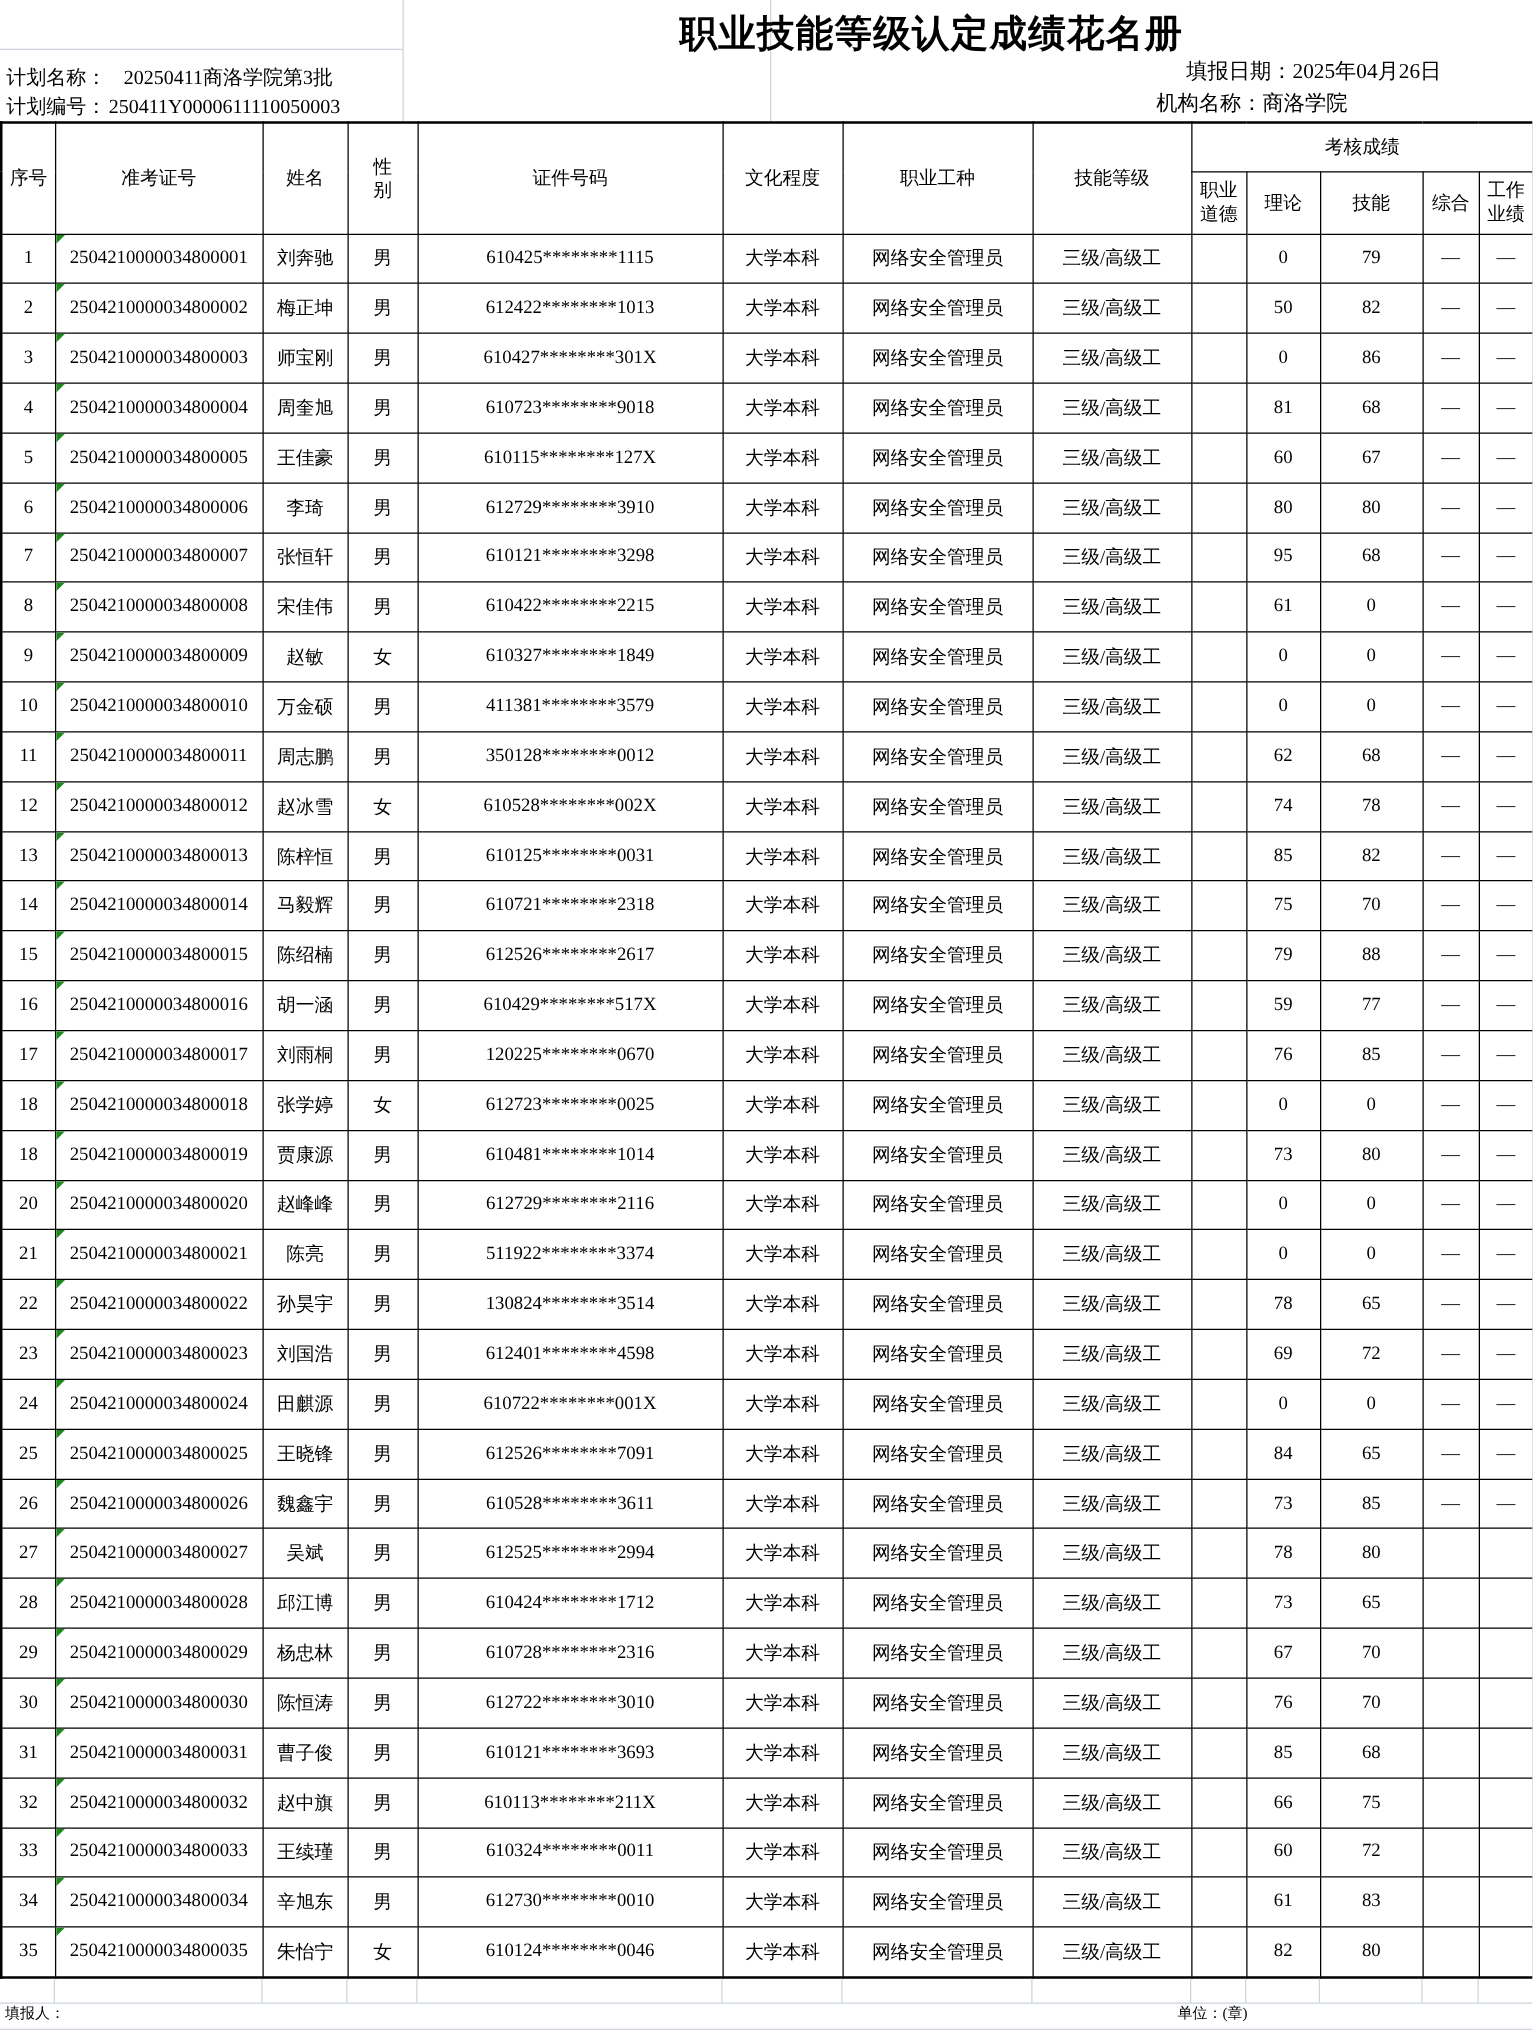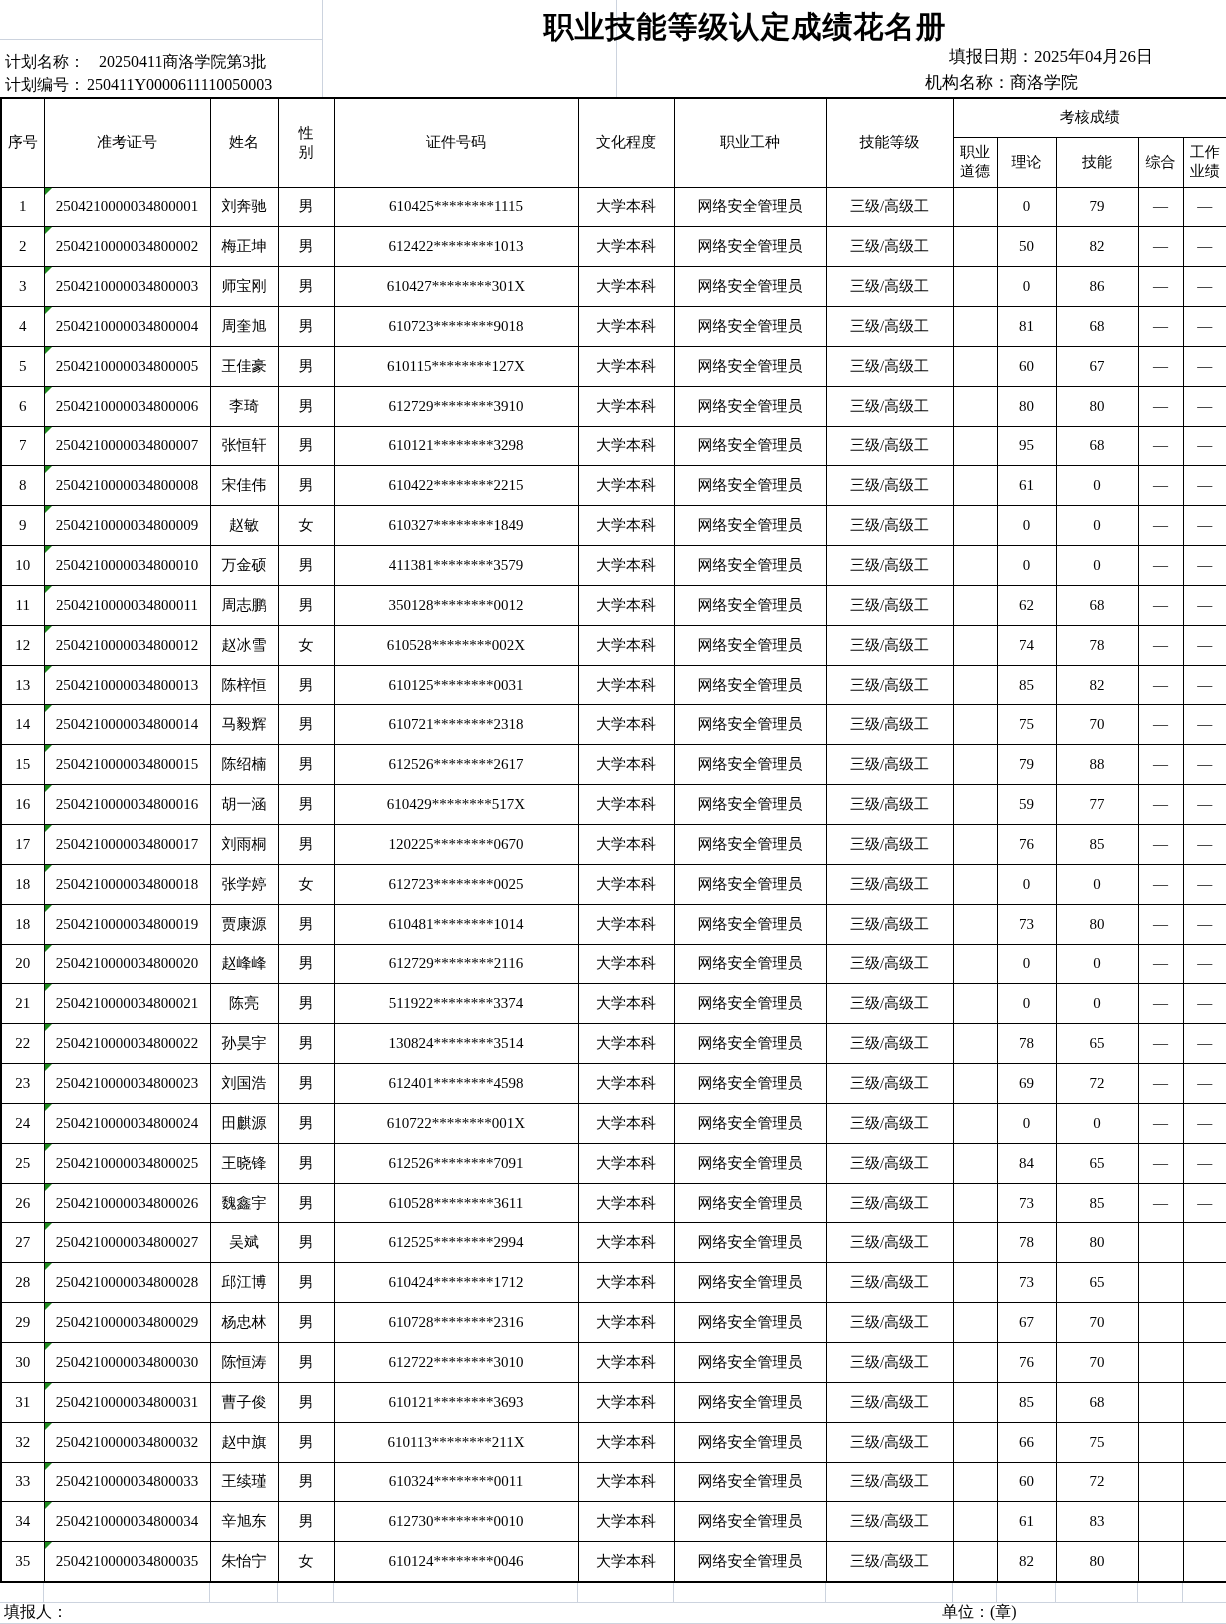--- a/index.html
+++ b/index.html
@@ -23,21 +23,21 @@
                table-layout:fixed;border:2px solid #000;}
   table.roster th,table.roster td{border:1px solid #000;text-align:center;vertical-align:middle;
                font-size:15px;font-weight:normal;padding:0;overflow:hidden;white-space:pre-line;}
   thead tr.h1{height:39px;}
   thead tr.h2{height:50px;}
   tbody tr{height:39.857px;}
   td.ticket{position:relative;margin-left:32px;}
   .tri{position:absolute;top:0;left:0;width:0;height:0;
        border-top:7px solid #1e8a1e;border-right:7px solid transparent;}
   
-  .footer-line{position:absolute;font-size:16px;white-space:nowrap;}
+  .footer-line{position:absolute;font-size:12px;white-space:nowrap;}
   .filler{left:4px;top:1602px;}
   .unit{left:917px;top:1602px;margin-left:25px;}
 </style>
 </head>
 <body>
 
 <div id="page">
 
   <div class="grid" style="left:322px;top:0;width:1px;height:97px;"></div>
   <div class="grid" style="left:616px;top:0;width:1px;height:97px;"></div>

